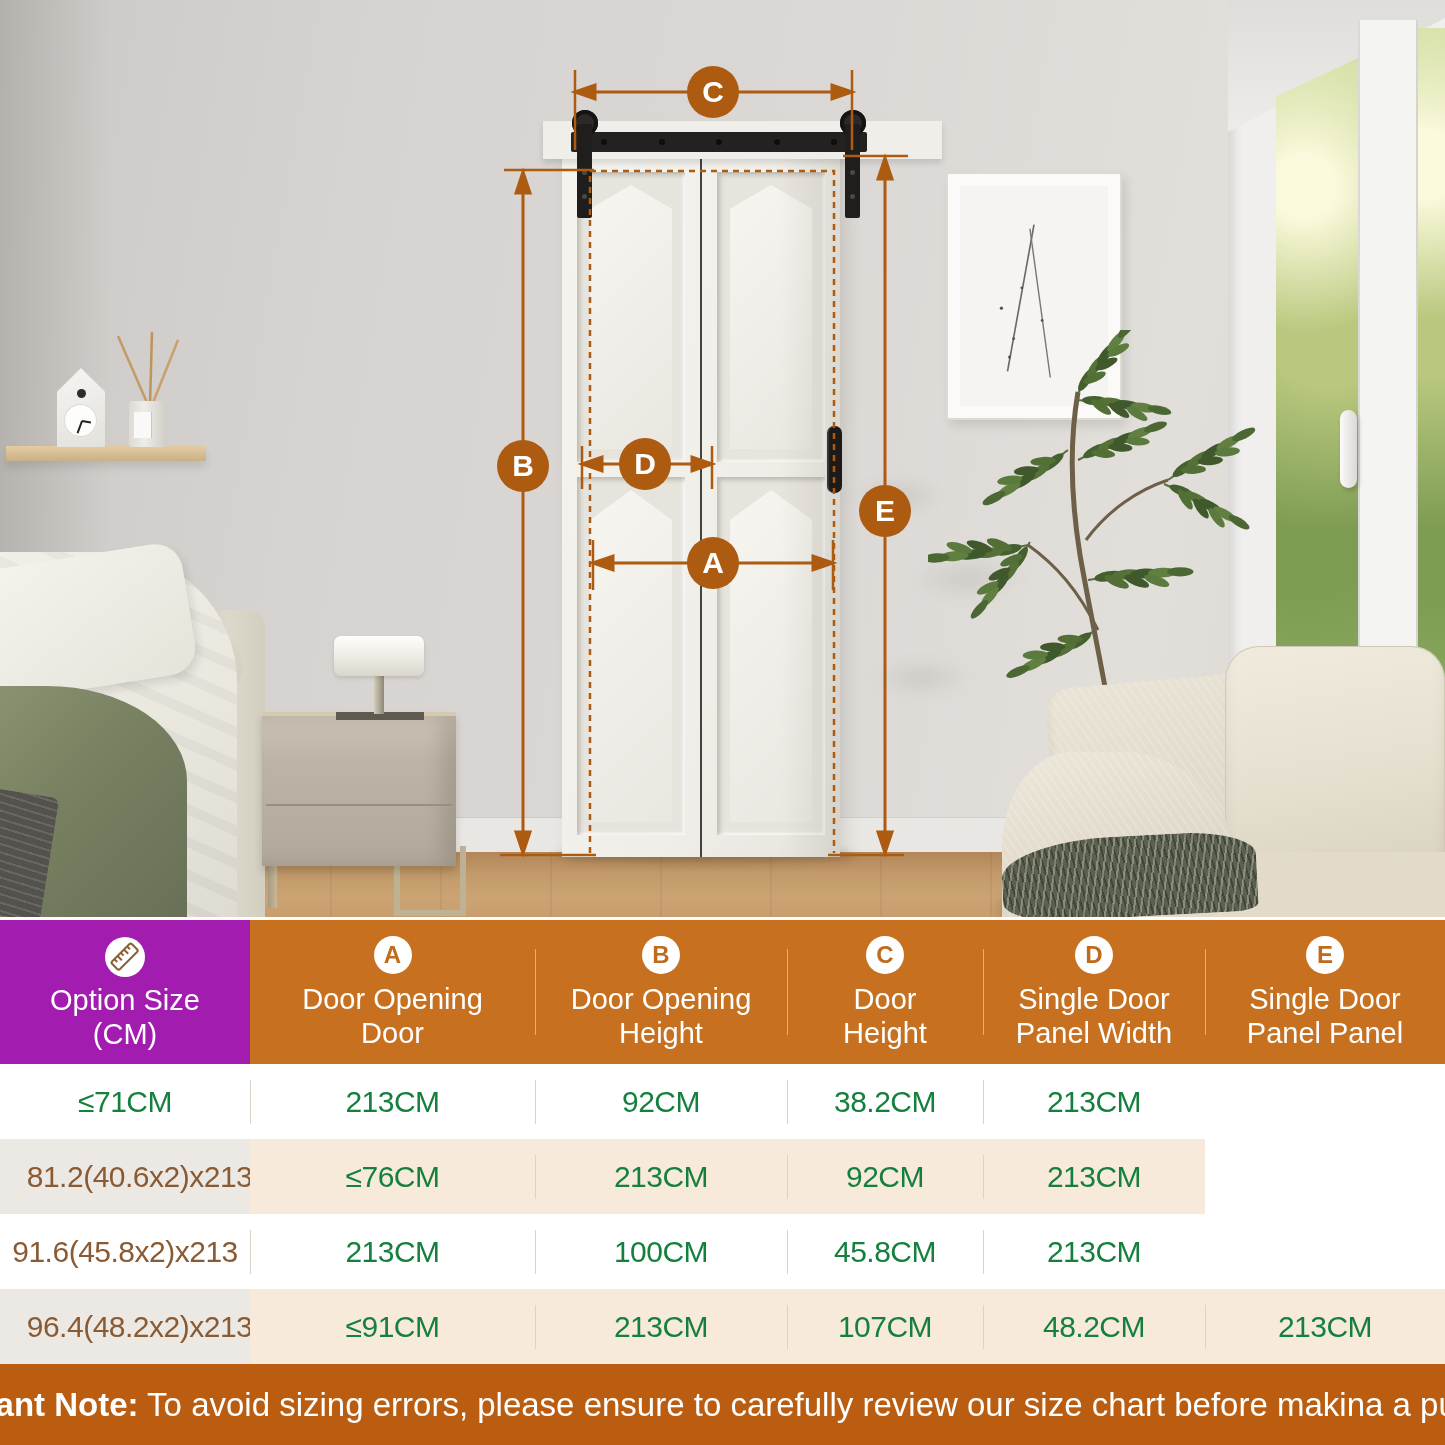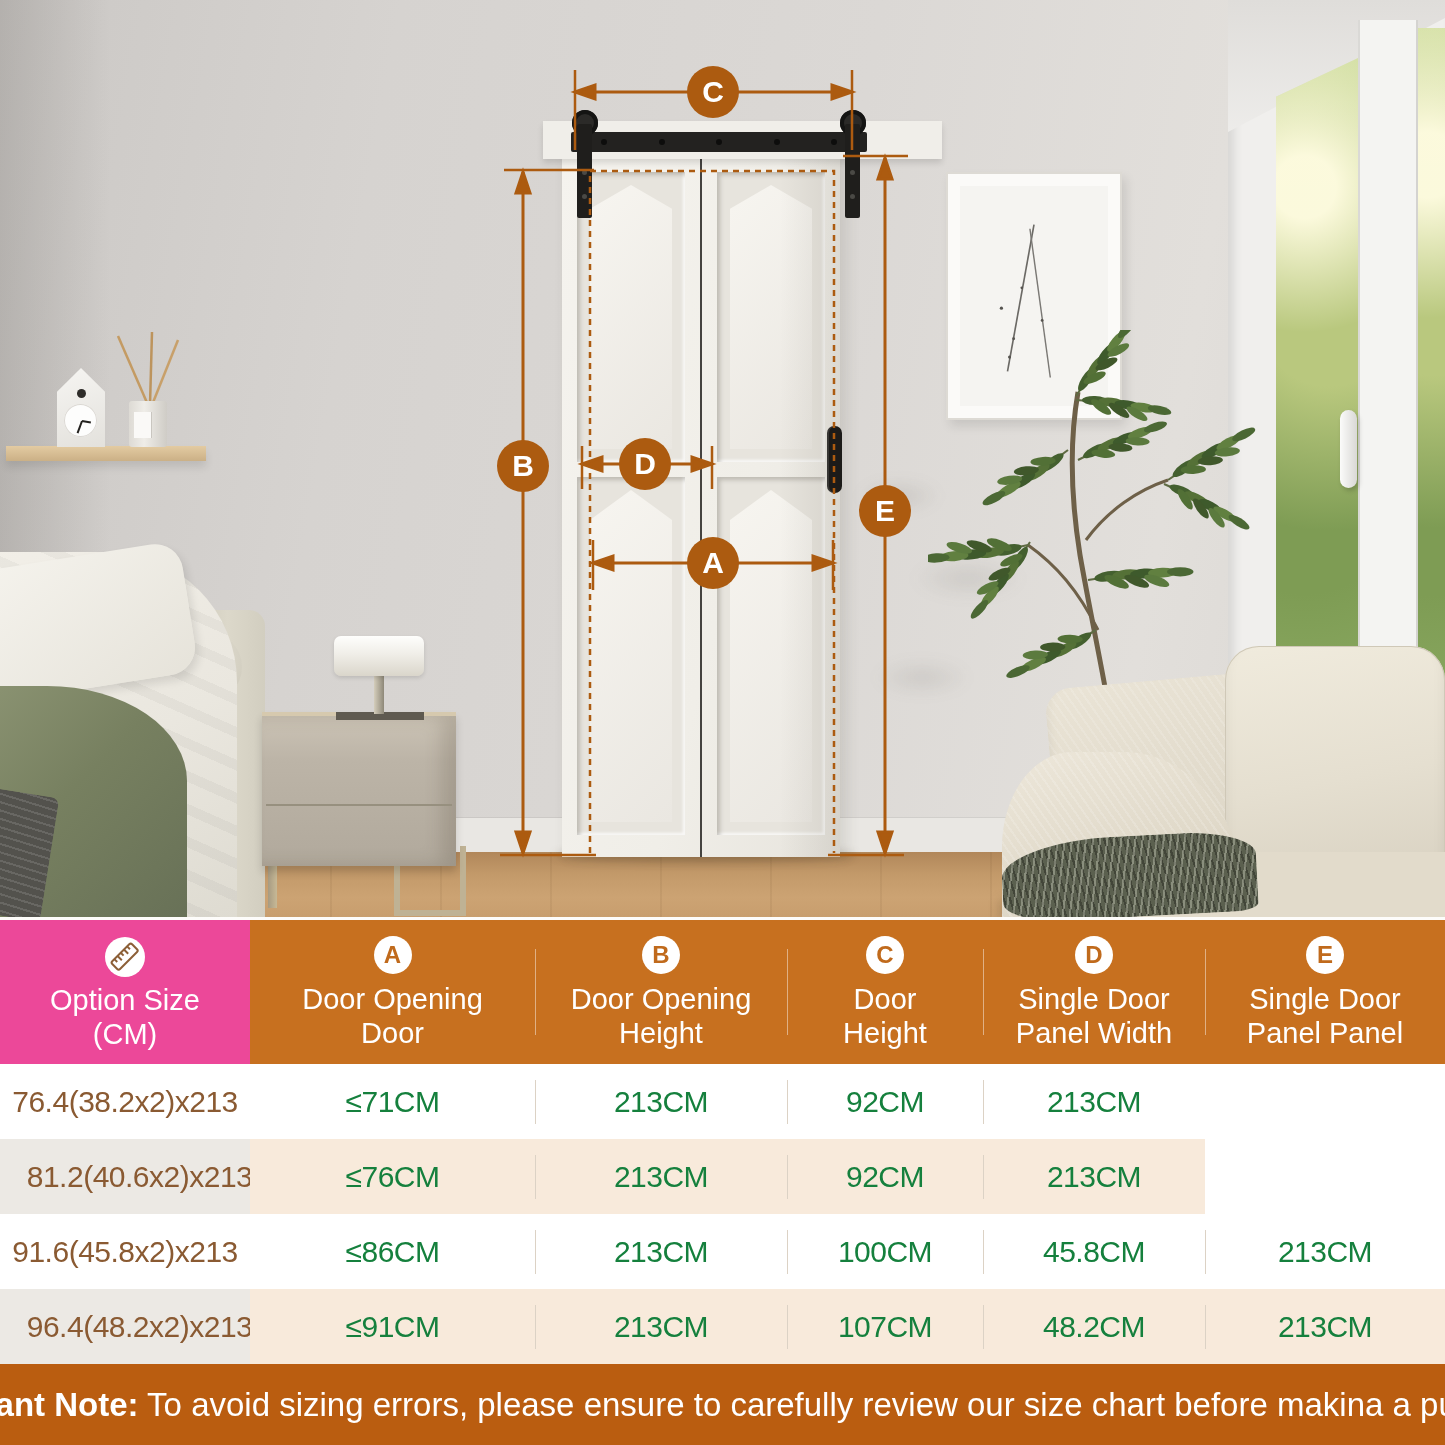--- a/index.html
+++ b/index.html
@@ -149,21 +149,21 @@
      color:#fff;font-weight:bold;font-size:30px;display:flex;align-items:center;justify-content:center;
      z-index:21;}
   
   .sepline{width:1445px;height:3px;background:#FDFCFA;}
   
   .sizetable{width:1445px;}
   .thead,.trow{display:grid;grid-template-columns:250px 285px 252px 196px 222px 240px;}
   .thead{height:144px;background:#C7701F;}
   .th{position:relative;color:#fff;text-align:center;display:flex;flex-direction:column;
       align-items:center;justify-content:flex-start;padding-top:16px;font-size:29px;line-height:34px;}
-  .th-option{background:#ec4899;}
+  .th-option{background:#a21caf;}
   .opt-circle{width:42px;height:42px;margin-bottom:5px;}
   .letter-circle{width:38px;height:38px;border-radius:50%;background:#fff;color:#C06A1C;
       font-weight:bold;font-size:24px;display:flex;align-items:center;justify-content:center;
       margin-bottom:8px;}
   .th.sep::before,.td.sep::before{content:"";position:absolute;left:0;top:50%;transform:translateY(-50%);
       width:1px;}
   .th.sep::before{height:86px;background:rgba(255,255,255,.45);}
   .td.sep::before{height:44px;background:#DCD2C5;}
   .trow{height:75px;}
   .td{position:relative;display:flex;align-items:center;justify-content:center;
@@ -405,36 +405,35 @@
         <div>Panel Width</div>
       </div>
       <div class="th sep">
         <div class="letter-circle">E</div>
         <div>Single Door</div>
         <div>Panel Panel</div>
       </div>
     </div>
 
     <div class="trow row-odd">
-      <div class="td td-option">76.4(38.2x2)x213</div>
       <div class="td">≤71CM</div>
       <div class="td sep">213CM</div>
       <div class="td sep">92CM</div>
+      <div class="td sep">38.2CM</div>
       <div class="td sep">213CM</div>
     </div>
     <div class="trow row-even">
       <div class="td td-option">81.2(40.6x2)x213</div>
       <div class="td">≤76CM</div>
       <div class="td sep">213CM</div>
       <div class="td sep">92CM</div>
       <div class="td sep">213CM</div>
     </div>
     <div class="trow row-odd">
       <div class="td td-option">91.6(45.8x2)x213</div>
-      <div class="td">≤86CM</div>
       <div class="td sep">213CM</div>
       <div class="td sep">100CM</div>
       <div class="td sep">45.8CM</div>
       <div class="td sep">213CM</div>
     </div>
     <div class="trow row-even">
       <div class="td td-option">96.4(48.2x2)x213</div>
       <div class="td">≤91CM</div>
       <div class="td sep">213CM</div>
       <div class="td sep">107CM</div>

